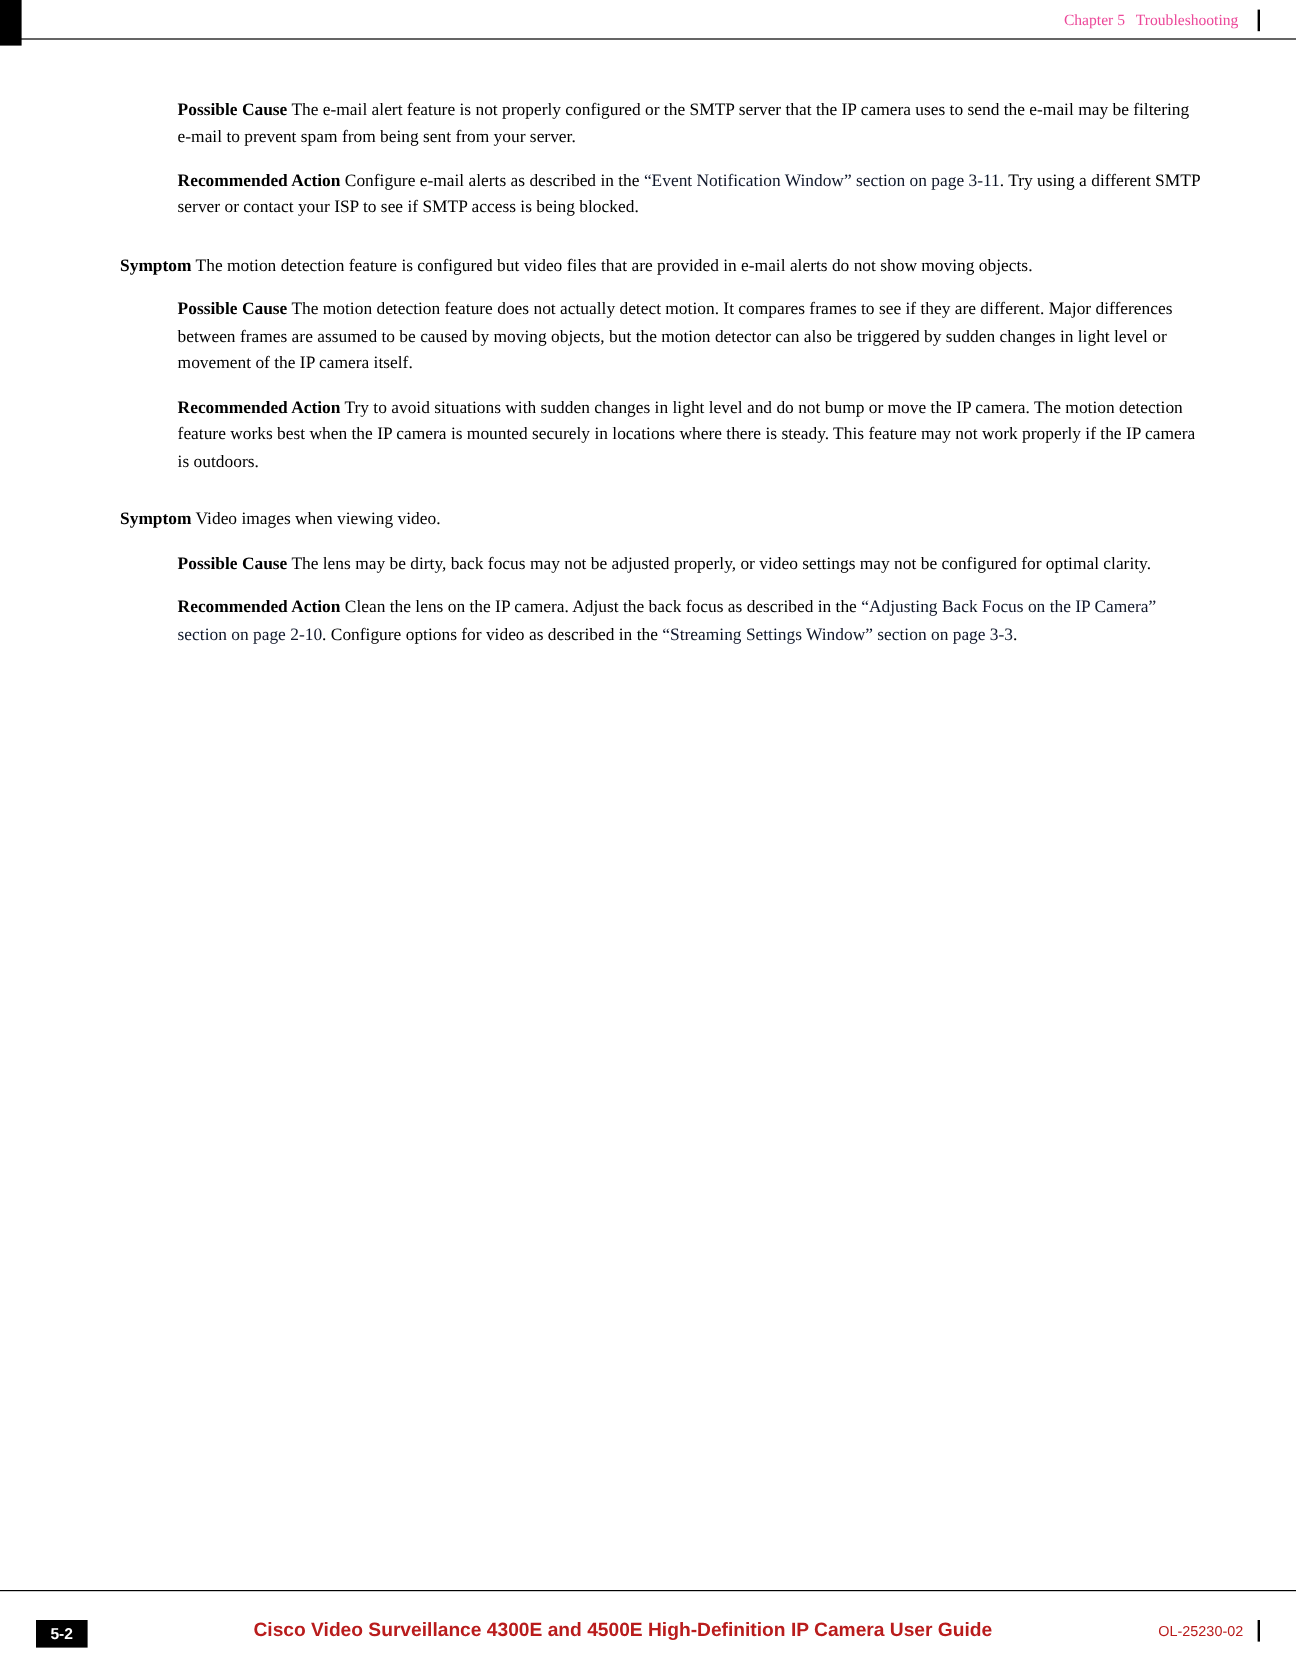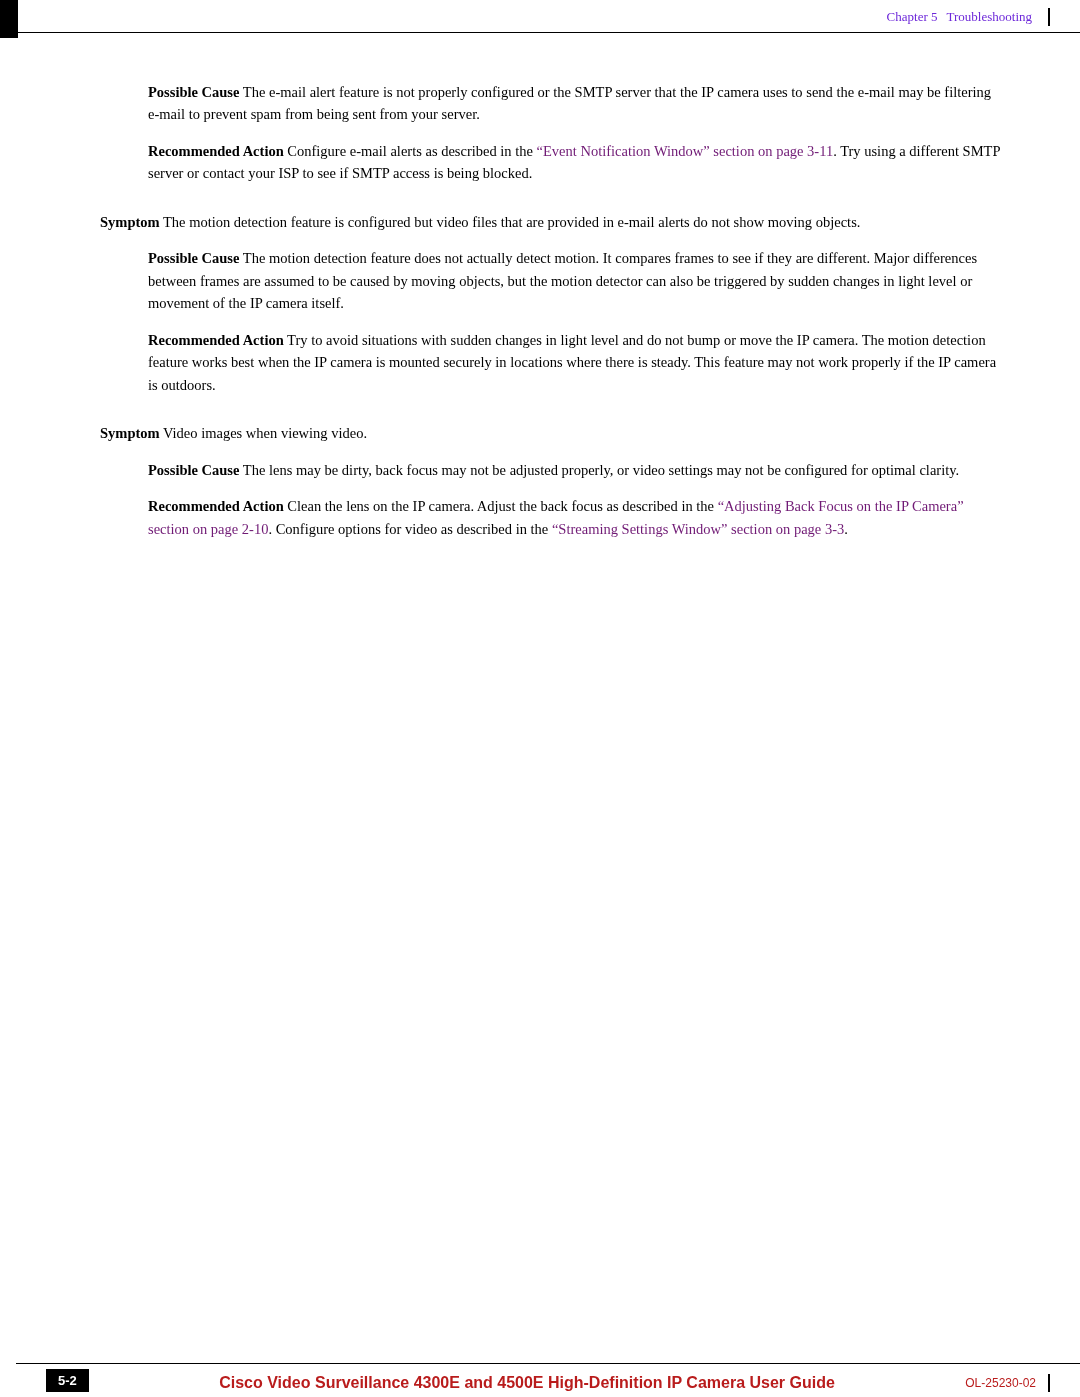--- a/index.html
+++ b/index.html
@@ -19,21 +19,21 @@
       display: flex;
       justify-content: flex-end;
       align-items: center;
       border-bottom: 1.5px solid #000;
       padding: 8px 30px 6px 30px;
       margin-bottom: 0;
     }
 
     .header-chapter {
       font-size: 13px;
-      color: #6d28d9;
+      color: #ec4899;
     }
 
     .header-chapter .chapter-label {
       margin-right: 6px;
     }
 
     .header-divider-right {
       width: 2px;
       height: 18px;
       background: #000;
@@ -69,35 +69,35 @@
       font-weight: bold;
     }
 
     .sub-block {
       margin-left: 48px;
       margin-bottom: 14px;
       line-height: 1.55;
     }
 
     .link-blue {
-      color: #701a75;
+      color: #0f172a;
       text-decoration: none;
     }
 
     
     .footer {
       position: absolute;
       bottom: 0;
-      left: 16px;
+      left: 0;
       right: 0;
       border-top: 1.5px solid #000;
       display: flex;
       justify-content: space-between;
-      align-items: flex-end;
-      padding: 5px 30px;
+      align-items: flex-start;
+      padding: 24px 30px;
     }
 
     .footer-page-box {
       background: #000;
       color: #fff;
       font-size: 13px;
       font-weight: bold;
       padding: 4px 12px;
       font-family: Arial, sans-serif;
     }

